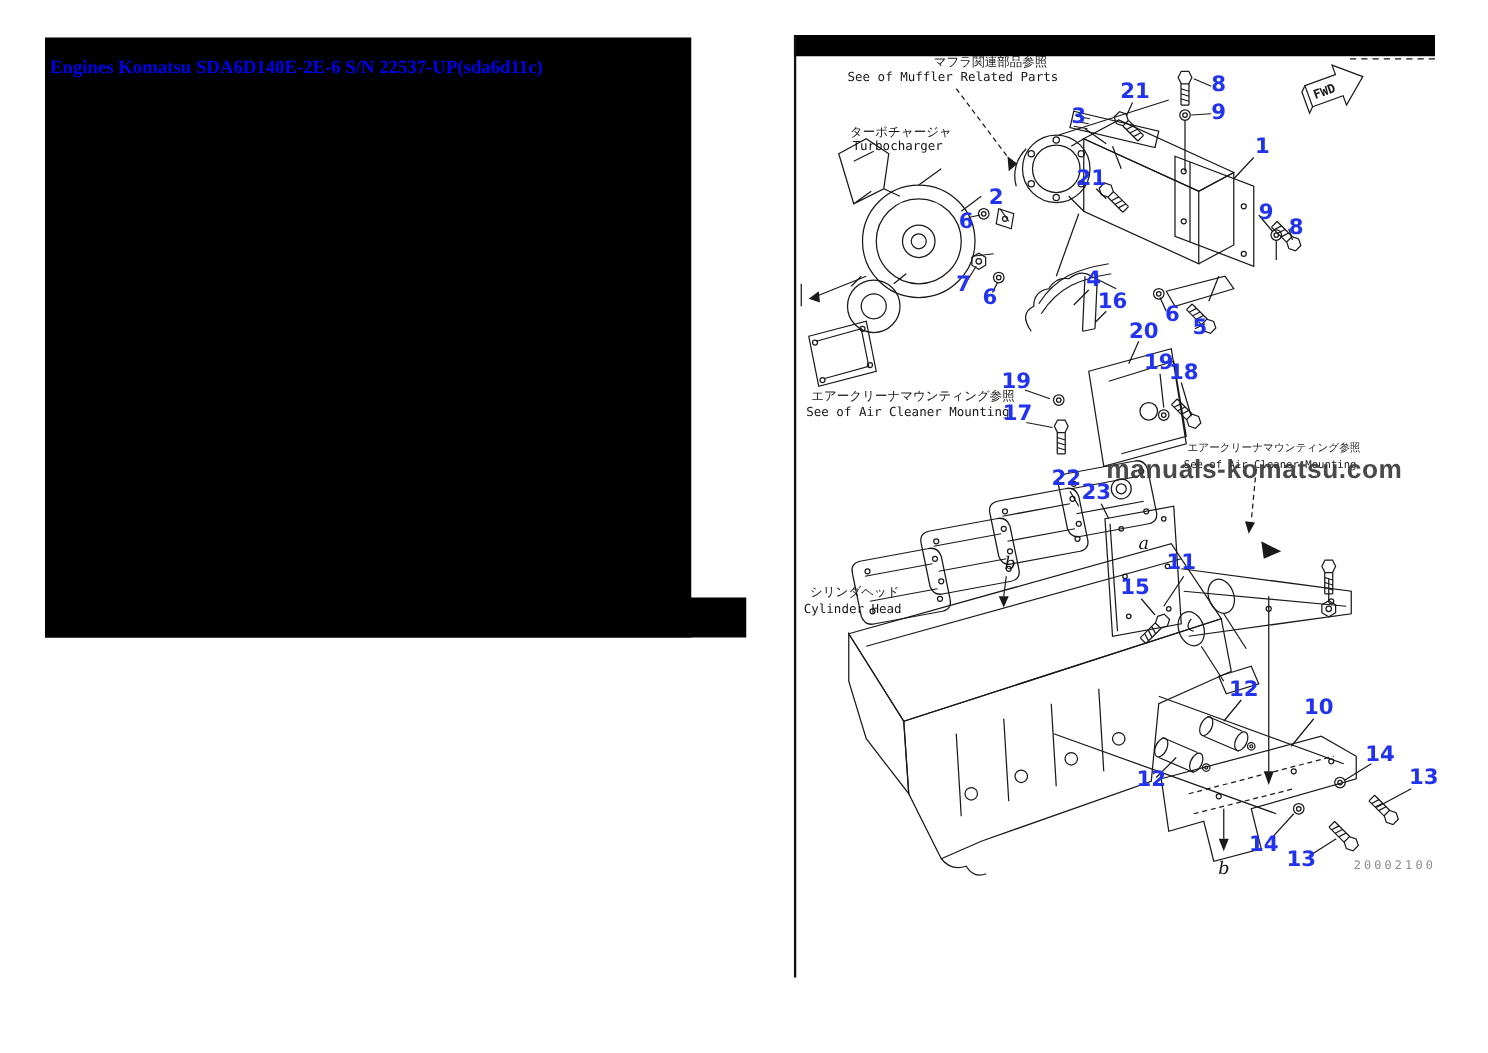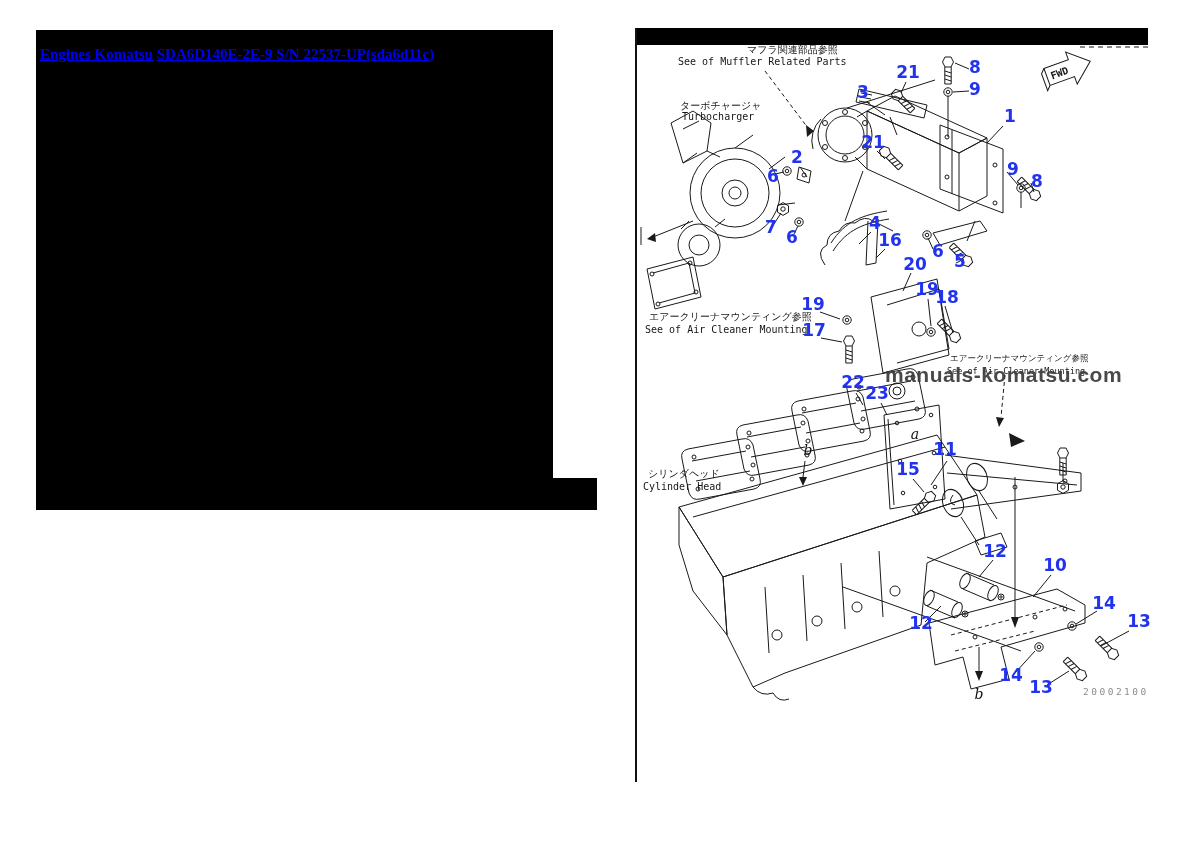--- a/index.html
+++ b/index.html
@@ -2,34 +2,34 @@
 <html style="--callout: #2233ee; --link: #0000ee; --watermark: #3a3a3a;"><head>
 <meta charset="utf-8">
 <style>
   html,body{margin:0;padding:0;background:#fff;}
   body{width:1190px;height:842px;position:relative;overflow:hidden;
        font-family:"Liberation Sans",sans-serif;}
   .thumb-black{position:absolute;left:36px;top:30px;width:517px;height:480px;background:#000;}
   .thumb-strip{position:absolute;left:36px;top:478px;width:561px;height:32px;background:#000;}
   .crumbs{position:absolute;left:40px;top:46px;z-index:3;
           font:bold 15px "Liberation Serif",serif;white-space:nowrap;}
-  .crumbs a{color:var(--link,#0000ee);text-decoration:underline;cursor:pointer;}
+  .crumbs a{color:var(--link,#0000ee);cursor:pointer;}
   #panel{position:absolute;left:635px;top:25px;width:520px;height:760px;}
   .callout{font:bold 17px "DejaVu Sans",sans-serif;fill:var(--callout,#2233ee);text-anchor:middle;}
   .letter{font:italic 14px "DejaVu Serif",serif;fill:#111;text-anchor:middle;}
   .lbl{font:10px "DejaVu Sans Mono",monospace;fill:#161616;}
   .lbl-sm{font:8.5px "DejaVu Sans Mono",monospace;fill:#161616;}
   .wm{font:bold 21px "Liberation Sans",sans-serif;fill:var(--watermark,#3a3a3a);opacity:.92;letter-spacing:.5px;}
   .dwg{font:9.5px "DejaVu Sans Mono",monospace;fill:#8c8c8c;letter-spacing:2.5px;}
   .fwdtxt{font:bold 10px "DejaVu Sans Mono",monospace;fill:#161616;}
 </style>
 </head>
 <body>
 
-<div class="crumbs"><a>Engines Komatsu</a> <a>SDA6D140E-2E-9 S/N 22537-UP(sda6d11c)</a></div>
+<div class="crumbs"><a>Engines Komatsu</a> <a>SDA6D140E-2E-6 S/N 22537-UP(sda6d11c)</a></div>
 
 <div class="thumb-black"></div>
 <div class="thumb-strip"></div>
 
 <svg id="panel" viewBox="0 0 520 760" xmlns="http://www.w3.org/2000/svg">
   <defs>
     <g id="bolt-v" stroke="#1a1a1a" fill="none">
       <polygon points="-5.5,0 -3,-5 3,-5 5.5,0 3,5 -3,5"></polygon>
       <path d="M-3.2,5 L-3.2,22 M3.2,5 L3.2,22 M-3.2,22 L3.2,22 M-3.2,9 L3.2,11 M-3.2,13 L3.2,15 M-3.2,17 L3.2,19"></path>
     </g>

